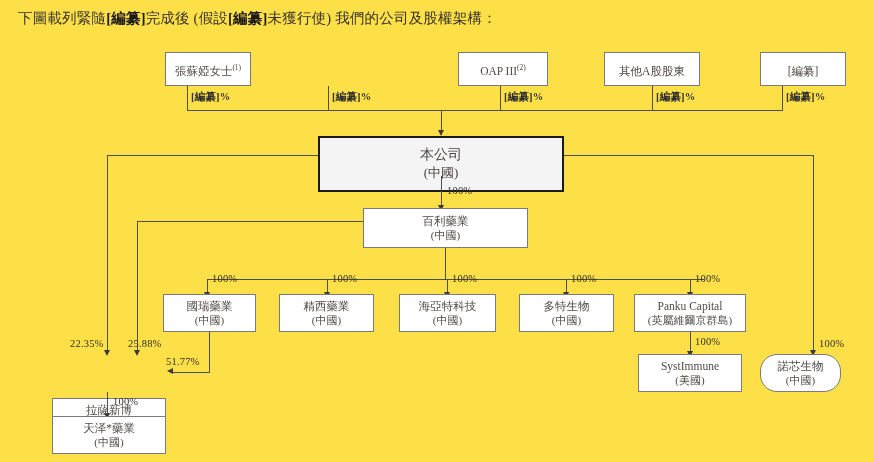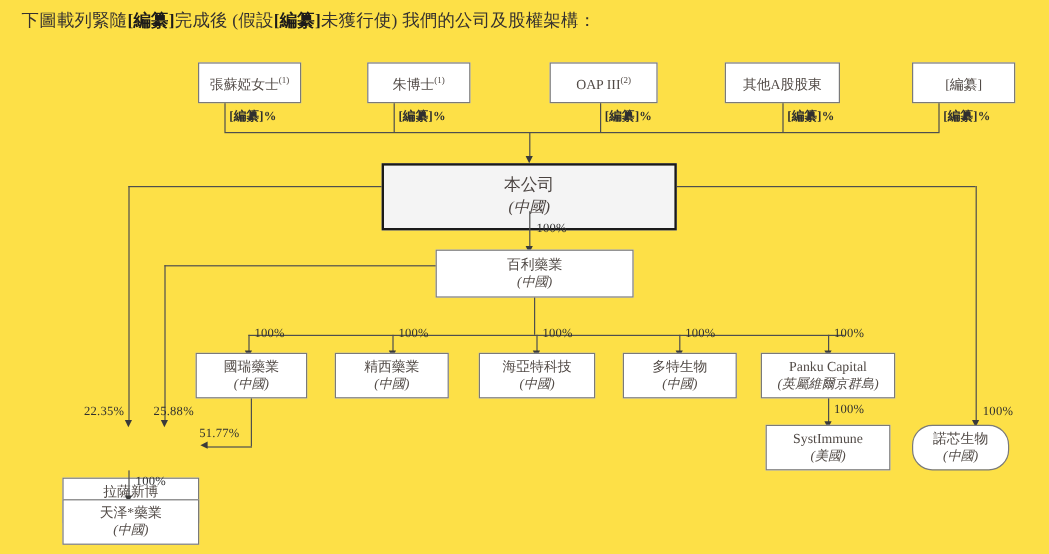--- a/index.html
+++ b/index.html
@@ -42,21 +42,20 @@
     align-items: center;
     justify-content: center;
     text-align: center;
     color: #514a46;
     font-size: 11.5px;
     line-height: 14px;
     padding: 2px 3px;
   }
   .box .l1 { white-space: nowrap; }
   .box .l2 {
-    font-style: italic;
     white-space: nowrap;
     font-size: 11px;
   }
   .box sup { font-size: 7.5px; vertical-align: super; }
 
   .box.main {
     border: 2px solid #1a1a1a;
     background: #f4f4f4;
     font-size: 14px;
     line-height: 18px;
@@ -103,23 +102,20 @@
 
 <div id="page">
 
   <div id="caption">
     <span>下圖載列緊隨</span><b>[編纂]</b><span>完成後 (假設</span><b>[編纂]</b><span>未獲行使) 我們的公司及股權架構：</span>
   </div>
 
   <div class="box" style="left:165px; top:52px; width:86px; height:34px;">
     <div class="l1"><span>張蘇婭女士</span><sup>(1)</sup></div>
   </div>
-  <div class="box" style="left:306px; top:52px; width:86px; height:34px;">
-    <div class="l1"><span>朱博士</span><sup>(1)</sup></div>
-  </div>
   <div class="box latin" style="left:458px; top:52px; width:90px; height:34px;">
     <div class="l1"><span>OAP III</span><sup>(2)</sup></div>
   </div>
   <div class="box" style="left:604px; top:52px; width:96px; height:34px;">
     <div class="l1"><span>其他A股股東</span><sup></sup></div>
   </div>
   <div class="box" style="left:760px; top:52px; width:86px; height:34px;">
     <div class="l1"><span>[編纂]</span><sup></sup></div>
   </div>
 

